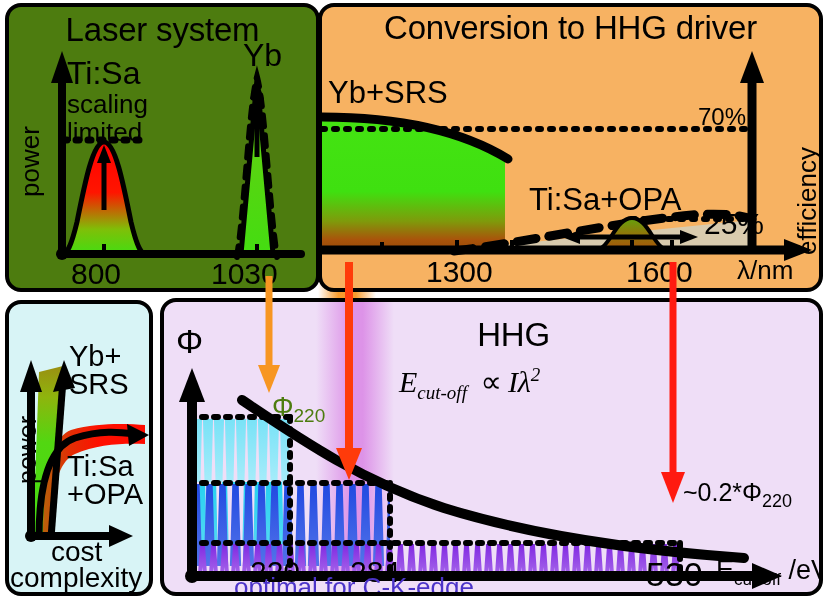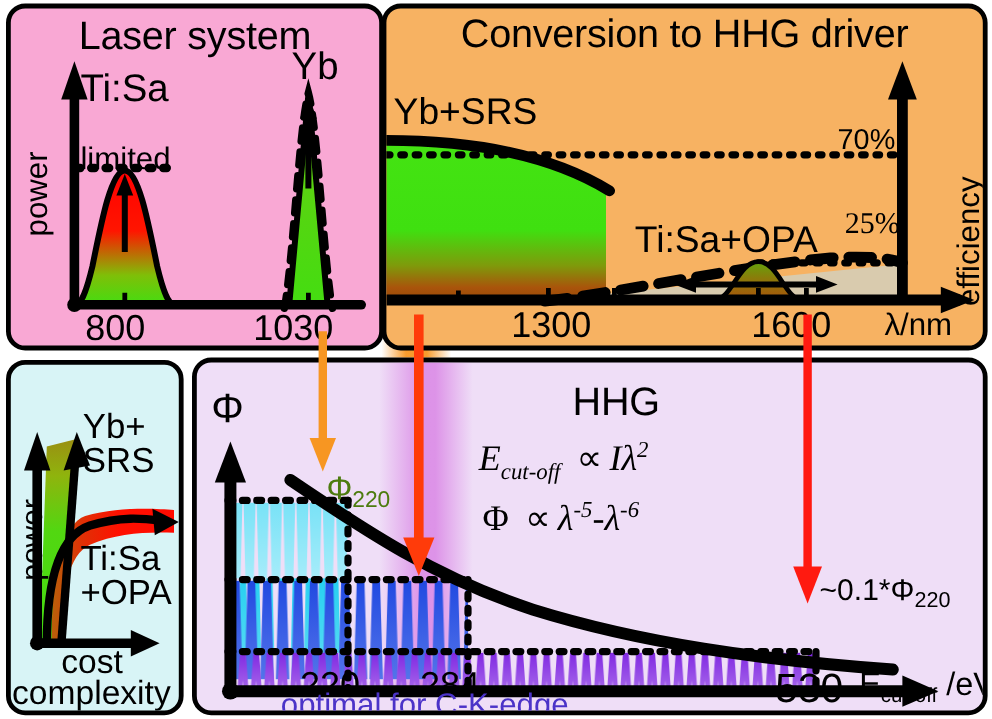--- a/index.html
+++ b/index.html
@@ -2,21 +2,21 @@
 <html><head>
 <meta charset="utf-8">
 <style>
   html,body{margin:0;padding:0;background:#ffffff;}
   body{width:827px;height:599px;overflow:hidden;
        font-family:"Liberation Sans",sans-serif;}
   #root{position:relative;width:827px;height:599px;}
 
   .panel{position:absolute;box-sizing:border-box;
          border:4px solid #000;border-radius:16px;overflow:hidden;}
-  #p-laser{left:5px;top:3px;width:315px;height:289px;background:#f9a8d4;}
+  #p-laser{left:5px;top:3px;width:315px;height:289px;background:#4d7c0f;}
   #p-conv{left:318px;top:3px;width:505px;height:289px;background:#F7B262;}
   #p-cost{left:5px;top:300px;width:148px;height:296px;background:#D8F4F6;}
   #p-hhg{left:160px;top:298px;width:663px;height:298px;background:#EFDEF7;}
 
   .ptitle{position:absolute;width:100%;text-align:center;
           font-size:33px;color:#000;letter-spacing:-.2px;}
 
   .vlabel{position:absolute;transform-origin:0 0;}
   .txt{position:absolute;color:#000;white-space:nowrap;}
   .gradband{position:absolute;}
@@ -75,20 +75,21 @@
         <line x1="95" y1="247" x2="95" y2="237" stroke="#000" stroke-width="4"></line>
         <line x1="248" y1="247" x2="248" y2="237" stroke="#000" stroke-width="4"></line>
       </g>
     </svg>
 
     <div class="vlabel" style="left:6px;top:190px;">
       <div class="txt" style="position:relative;font-size:26px;transform:rotate(-90deg);transform-origin:0 0;">power</div>
     </div>
 
     <div class="txt" style="left:58px;top:48px;font-size:32px;">Ti:Sa</div>
+    <div class="txt" style="left:58px;top:82px;font-size:26px;">scaling</div>
     <div class="txt" style="left:58px;top:110px;font-size:26px;">limited</div>
     <div class="txt" style="left:234px;top:30px;font-size:32px;">Yb</div>
 
     <div class="txt" style="left:62px;top:250px;font-size:30px;">800</div>
     <div class="txt" style="left:202px;top:250px;font-size:30px;text-align:right;">1030</div>
   </div>
 
   <div class="panel" id="p-conv">
     <div class="ptitle" style="top:2px;">Conversion to HHG driver</div>
 
@@ -137,21 +138,21 @@
         <line x1="190" y1="243" x2="190" y2="233" stroke="#000" stroke-width="4"></line>
         <line x1="60" y1="243" x2="60" y2="235" stroke="#000" stroke-width="4"></line>
         <line x1="310" y1="243" x2="310" y2="233" stroke="#000" stroke-width="4"></line>
         <line x1="350" y1="243" x2="350" y2="233" stroke="#000" stroke-width="4"></line>
       </g>
     </svg>
 
     <div class="txt" style="left:6px;top:68px;font-size:31px;">Yb+SRS</div>
     <div class="txt" style="left:376px;top:96px;font-size:24px;">70%</div>
     <div class="txt" style="left:207px;top:175px;font-size:31px;">Ti:Sa+OPA</div>
-    <div class="txt" style="left:382px;top:166px;font-size:25px;font-family:Liberation Serif, serif;">25%</div>
+    <div class="txt" style="left:382px;top:200px;font-size:30px;">25%</div>
 
     <div class="vlabel" style="left:470px;top:248px;">
       <div class="txt" style="position:relative;font-size:26px;transform:rotate(-90deg);transform-origin:0 0;">efficiency</div>
     </div>
 
     <div class="txt" style="left:104px;top:248px;font-size:30px;">1300</div>
     <div class="txt" style="left:304px;top:248px;font-size:30px;">1600</div>
     <div class="txt" style="left:415px;top:248px;font-size:26px;">λ/nm</div>
   </div>
 
@@ -265,34 +266,29 @@
       </g>
     </svg>
 
     <div class="txt" style="left:12px;top:20px;font-size:34px;">Φ</div>
 
     <div style="position:absolute;left:108px;top:90px;font-size:27px;color:#4d7c0f;white-space:nowrap;">
       <span>Φ</span><sub style="font-size:19px;">220</sub>
     </div>
 
     <div style="position:absolute;left:519px;top:176px;font-size:25px;color:#000;white-space:nowrap;">
-      <span>~0.1*</span><span>Φ</span><sub style="font-size:18px;">220</sub>
+      <span>~0.2*</span><span>Φ</span><sub style="font-size:18px;">220</sub>
     </div>
 
     <div style="position:absolute;left:235px;top:62px;font-size:30px;color:#000;
                 font-style:italic;white-space:nowrap;font-family:'Liberation Serif',serif;">
       <span>E</span><sub style="font-size:19px;">cut-off</sub>
       <span style="font-style:normal;margin:0 6px;">∝</span><span>Iλ</span><sup style="font-size:19px;">2</sup>
     </div>
 
-    <div style="position:absolute;left:238px;top:112px;font-size:30px;color:#000;
-                font-style:italic;white-space:nowrap;font-family:'Liberation Serif',serif;">
-      <span style="font-style:normal;">Φ</span>
-      <span style="font-style:normal;margin:0 6px;">∝</span><span>λ</span><sup style="font-size:19px;">-5</sup><span style="font-style:normal;">-</span><span>λ</span><sup style="font-size:19px;">-6</sup>
-    </div>
 
     <div class="txt" style="left:86px;top:253px;font-size:30px;">220</div>
     <div class="txt" style="left:186px;top:253px;font-size:30px;">284</div>
     <div class="txt" style="left:482px;top:253px;font-size:34px;">530</div>
 
     <div style="position:absolute;left:552px;top:253px;font-size:27px;color:#000;white-space:nowrap;">
       <span>E</span><sub style="font-size:17px;">cut-off</sub>
       <span>/eV</span>
     </div>
 

